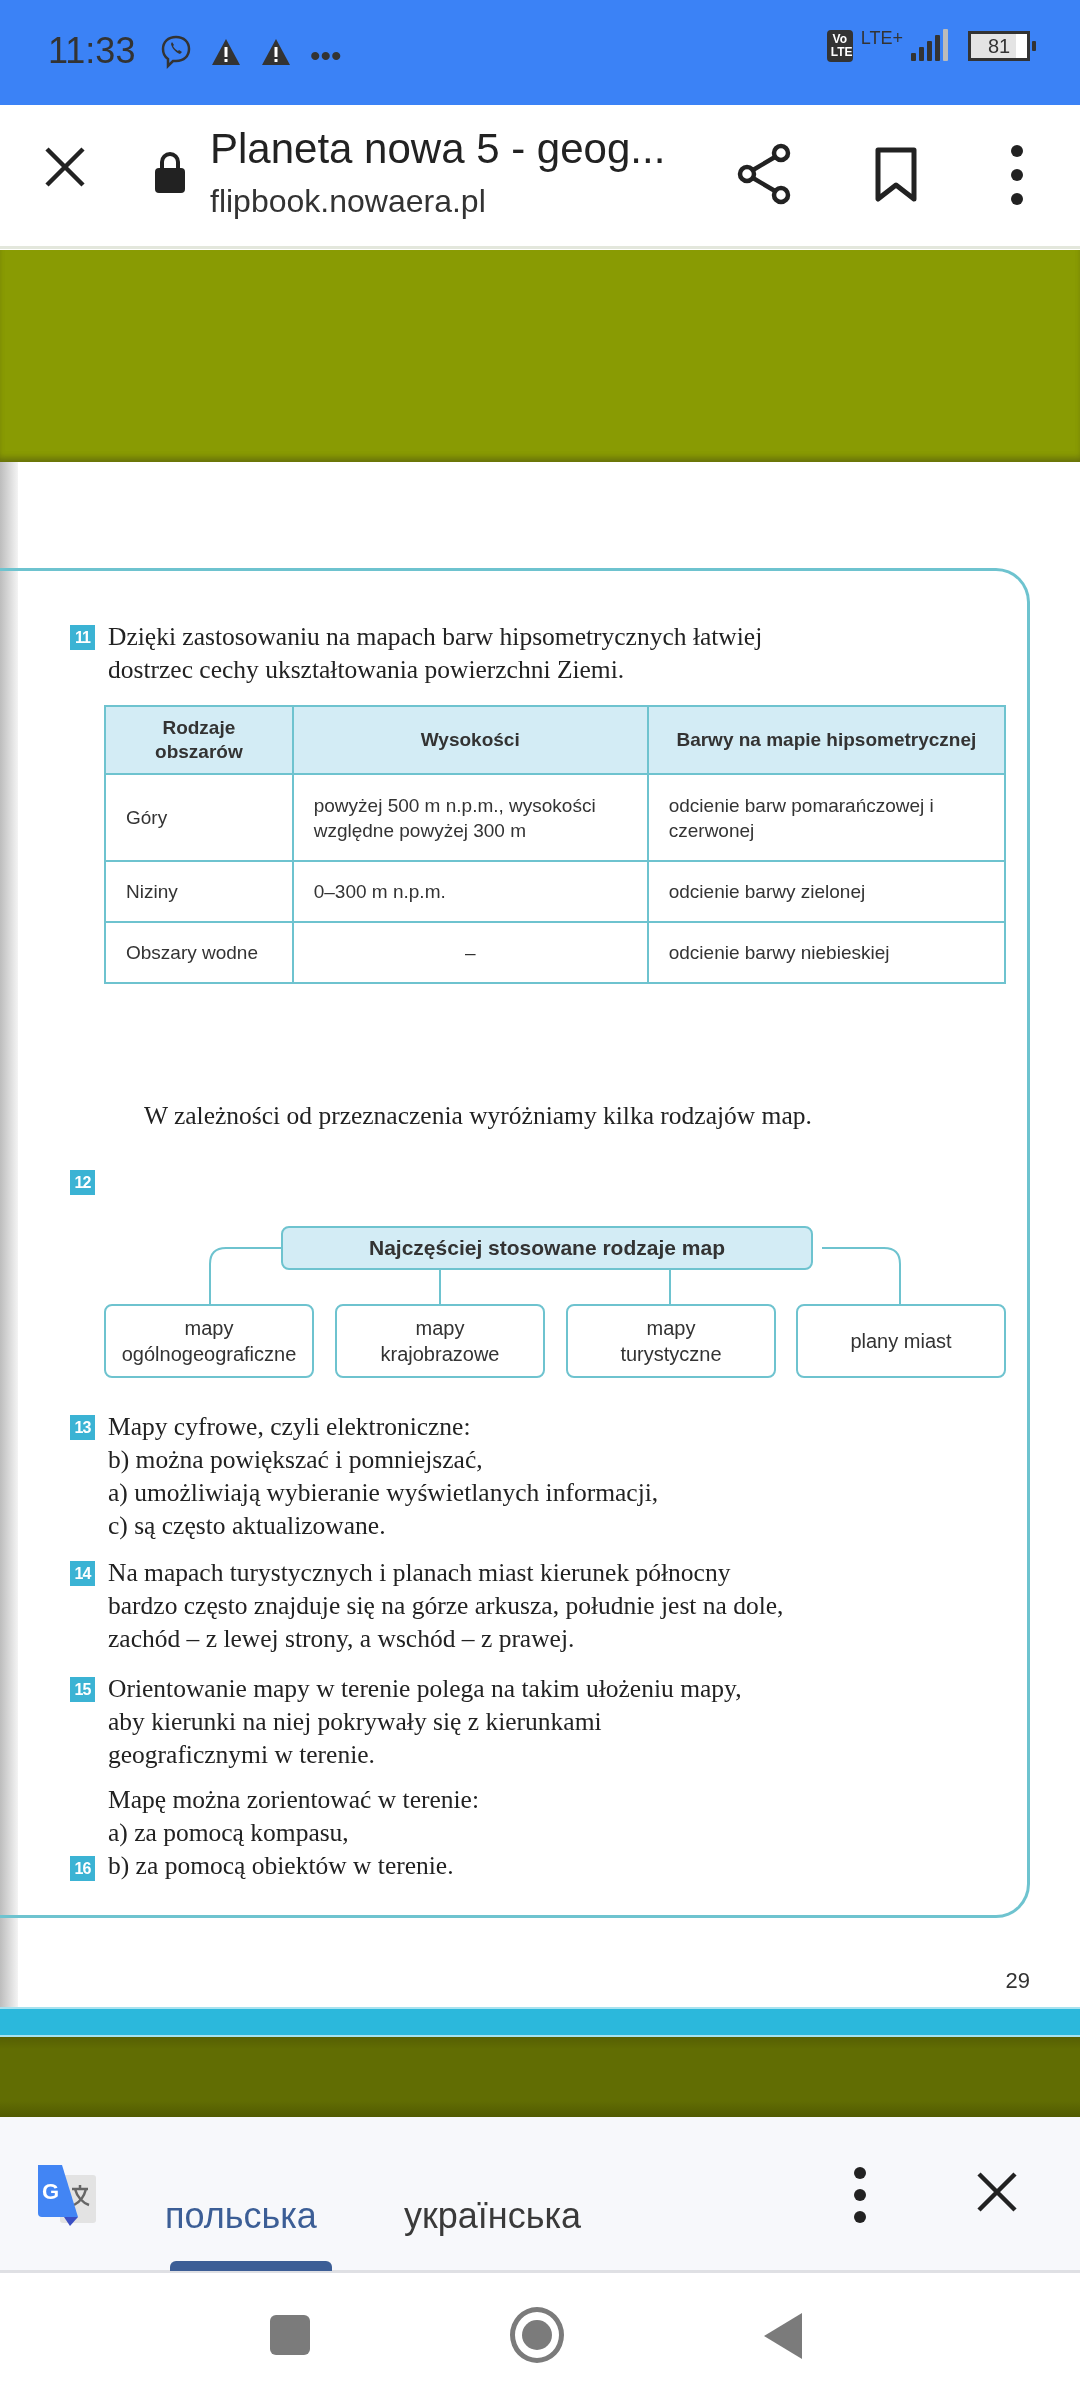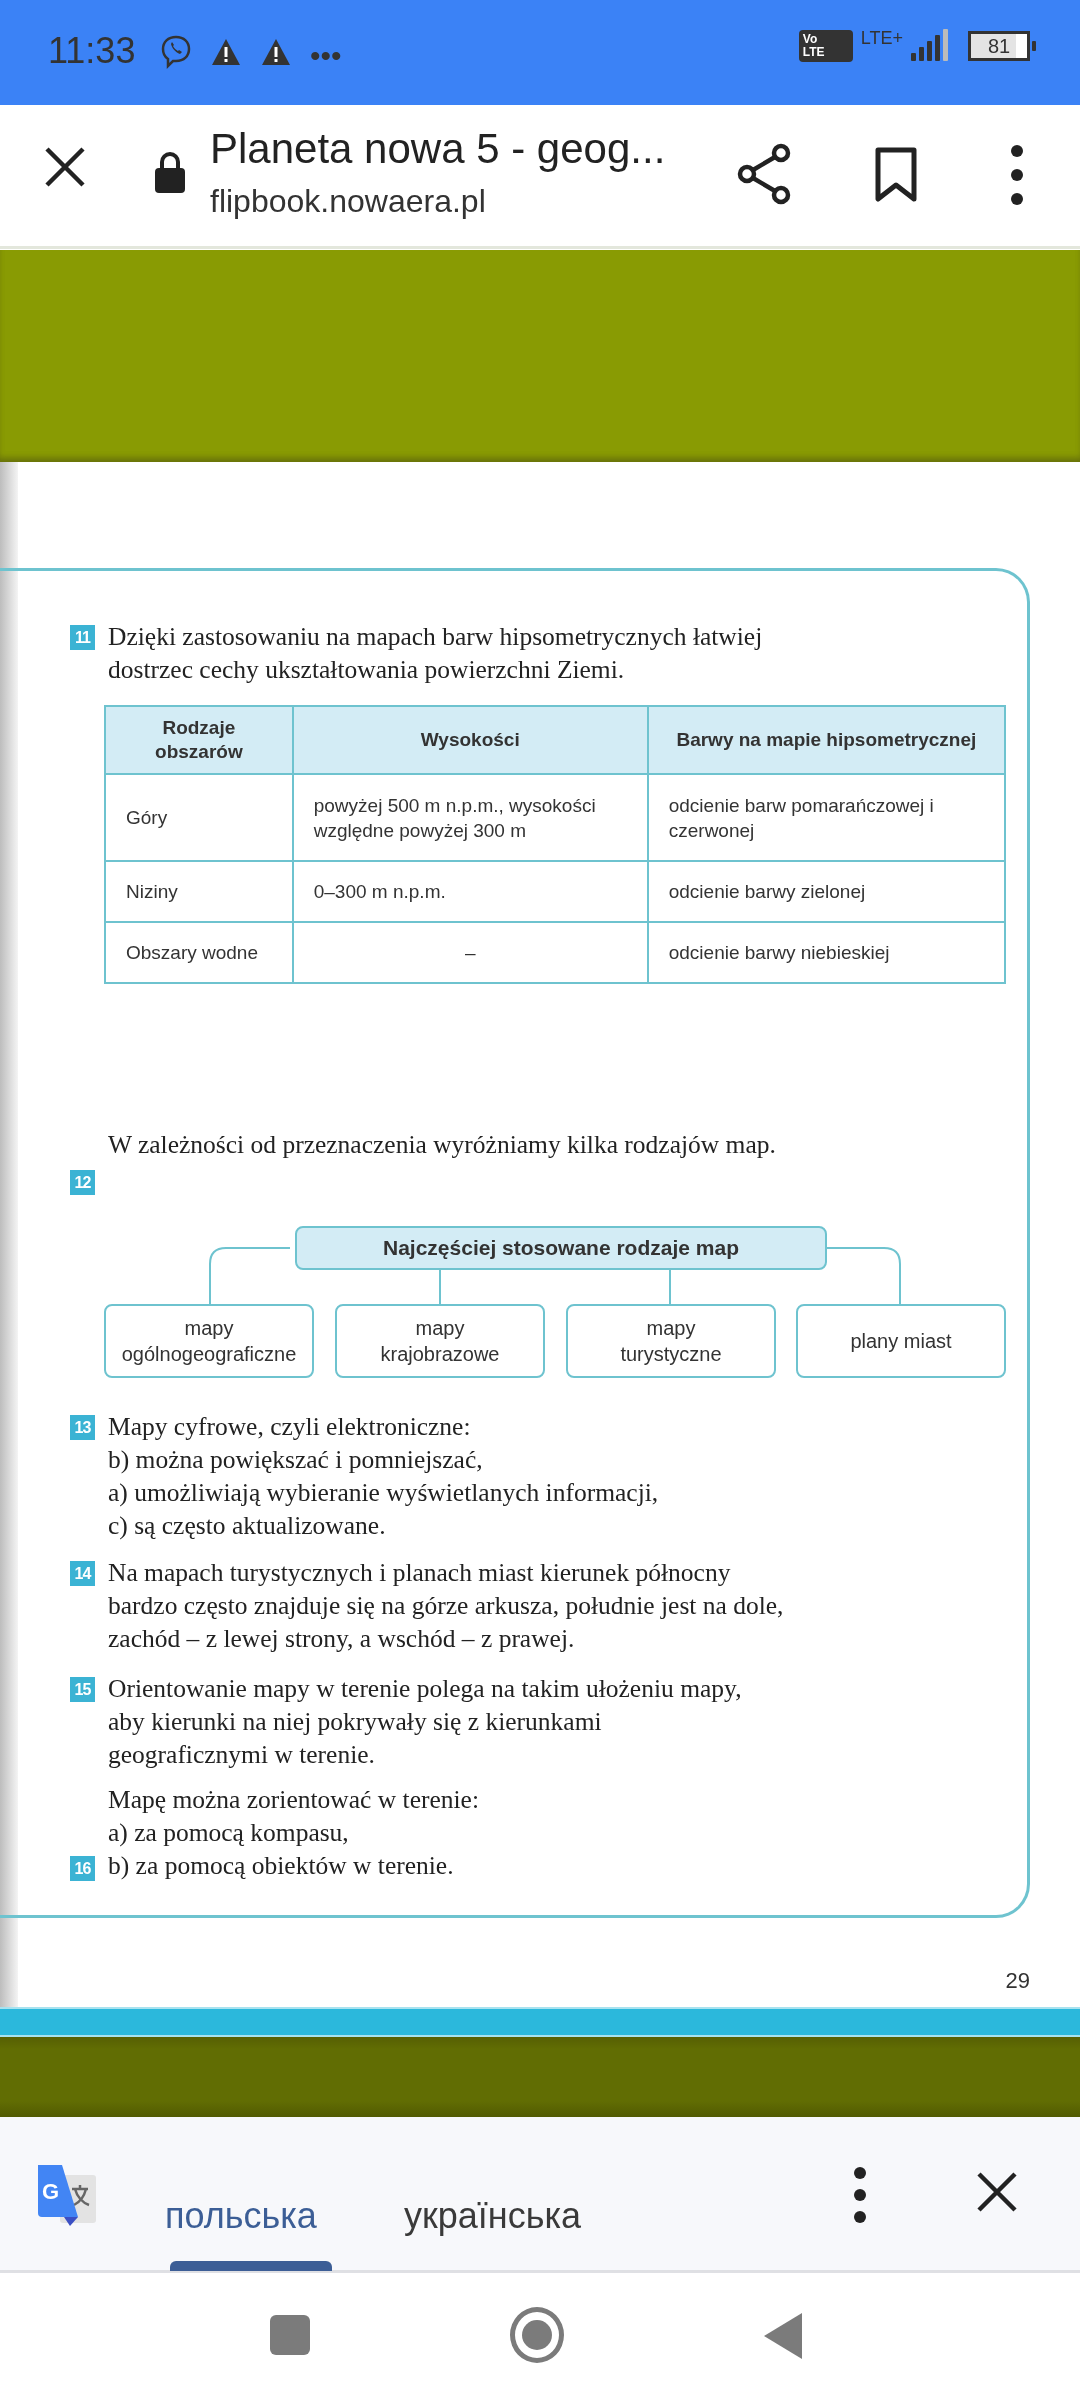--- a/index.html
+++ b/index.html
@@ -5,21 +5,21 @@
   * { box-sizing: border-box; margin: 0; padding: 0; }
   html, body { width: 1080px; height: 2400px; background: #ffffff; overflow: hidden; }
   body { font-family: "Liberation Sans", sans-serif; color: #222; position: relative; }
 
   
   .status-bar { position: absolute; top: 0; left: 0; width: 1080px; height: 105px; background: #3b82f6; }
   .status-time { position: absolute; left: 48px; top: 30px; font-size: 36px; color: #333; font-family: "Liberation Sans", sans-serif; }
   .status-icons-left { position: absolute; left: 160px; top: 34px; display: flex; gap: 18px; align-items: center; }
   .status-icons-left span { font-size: 30px; color: #333; line-height: 34px; }
   .status-right { position: absolute; right: 50px; top: 30px; display: flex; align-items: center; gap: 8px; }
-  .volte { background: #333; color: #fff; font-size: 12px; font-weight: bold; line-height: 13px; padding: 3px 4px; border-radius: 4px; text-align: left; width: 54px; }
+  .volte { background: #333; color: #fff; font-size: 12px; font-weight: bold; line-height: 13px; padding: 3px 4px; border-radius: 4px; text-align: center; width: 26px; }
   .lte { font-size: 18px; color: #333; position: relative; top: -8px; }
   .signal { display: flex; align-items: flex-end; gap: 3px; height: 30px; }
   .signal i { display: block; width: 5px; background: #333; border-radius: 1px; }
   .battery { margin-left: 12px; border: 3px solid #333; border-radius: 0; width: 62px; height: 30px; display: flex; align-items: center; justify-content: center; font-size: 20px; color: #333; position: relative; background: linear-gradient(90deg, #e4e4e4 80%, #fff 80%); }
   .battery::after { content: ""; position: absolute; right: -9px; top: 7px; width: 4px; height: 10px; background: #333; border-radius: 1px; }
 
   
   .toolbar { position: absolute; top: 105px; left: 0; width: 1080px; height: 142px; background: #fff; }
   .tb-close { position: absolute; left: 40px; top: 40px; width: 50px; height: 50px; font-size: 56px; line-height: 50px; text-align: center; color: #222; }
   .tb-lock { position: absolute; left: 152px; top: 44px; width: 36px; height: 46px; }
@@ -49,21 +49,21 @@
   .hyps-table th { background: #d3ecf5; font-weight: bold; text-align: center; font-size: 19px; line-height: 24px; height: 68px; color: #333; }
   .hyps-table td { line-height: 25px; }
   .hyps-table tr.r-tall td { height: 87px; }
   .hyps-table tr.r-short td { height: 61px; }
   .hyps-table tr.shaded td { background: #eef7fb; }
   .hyps-table td.center { text-align: center; }
   .col1 { width: 188px; } .col2 { width: 356px; } .col3 { width: 358px; }
 
   
   .diagram { position: absolute; left: 0; top: 1220px; width: 1080px; height: 160px; }
-  .dia-root { position: absolute; left: 295px; top: 6px; width: 532px; height: 44px; background: #d3ecf5; border: 2px solid #6ec3cf; border-radius: 8px; font-size: 21px; font-weight: bold; color: #333; text-align: center; line-height: 40px; }
+  .dia-root { position: absolute; left: 281px; top: 6px; width: 532px; height: 44px; background: #d3ecf5; border: 2px solid #6ec3cf; border-radius: 8px; font-size: 21px; font-weight: bold; color: #333; text-align: center; line-height: 40px; }
   .dia-child { position: absolute; top: 84px; width: 210px; height: 74px; border: 2px solid #6ec3cf; border-radius: 8px; background: #fff; font-size: 20px; color: #333; text-align: center; display: flex; align-items: center; justify-content: center; line-height: 26px; }
   .dia-lines { position: absolute; left: 0; top: 0; width: 1080px; height: 160px; }
 
   .page-number { position: absolute; right: 50px; top: 1968px; font-size: 22px; color: #333; font-family: "Liberation Sans", sans-serif; }
   .blue-band { position: absolute; top: 2007px; left: 0; width: 1080px; height: 30px; background: #2bb8dc; border-top: 2px solid #a7e2ef; border-bottom: 2px solid #a7e2ef; }
   .olive-bottom { position: absolute; top: 2037px; left: 0; width: 1080px; height: 80px; background: linear-gradient(180deg, #565f03 0%, #616d03 15%, #616d03 80%, #515a02 100%); }
 
   
   .translate-bar { position: absolute; top: 2117px; left: 0; width: 1080px; height: 156px; background: #f7f8fb; border-bottom: 3px solid #dfe0e4; }
   .gt-icon { position: absolute; left: 34px; top: 46px; width: 64px; height: 66px; }
@@ -193,21 +193,21 @@
     </tr>
     <tr class="r-short">
       <td>Obszary wodne</td>
       <td class="center">–</td>
       <td>odcienie barwy niebieskiej</td>
     </tr>
   </tbody>
 </table>
 
 <div class="badge" style="left:70px; top:1170px;">12</div>
-<div class="para serif" style="top:1128px; width:900px;">W zależności od przeznaczenia wyróżniamy kilka rodzajów map.</div>
+<div class="para serif" style="top:1099px; width:900px;margin-left:36px;">W zależności od przeznaczenia wyróżniamy kilka rodzajów map.</div>
 
 <div class="diagram">
   <svg class="dia-lines" viewBox="0 0 1080 160">
     <path d="M290 28 H226 Q210 28 210 44 V84" fill="none" stroke="#6ec3cf" stroke-width="2"></path>
     <path d="M822 28 H884 Q900 28 900 44 V84" fill="none" stroke="#6ec3cf" stroke-width="2"></path>
     <path d="M440 50 V84" fill="none" stroke="#6ec3cf" stroke-width="2"></path>
     <path d="M670 50 V84" fill="none" stroke="#6ec3cf" stroke-width="2"></path>
   </svg>
   <div class="dia-root">Najczęściej stosowane rodzaje map</div>
   <div class="dia-child" style="left:104px;">

